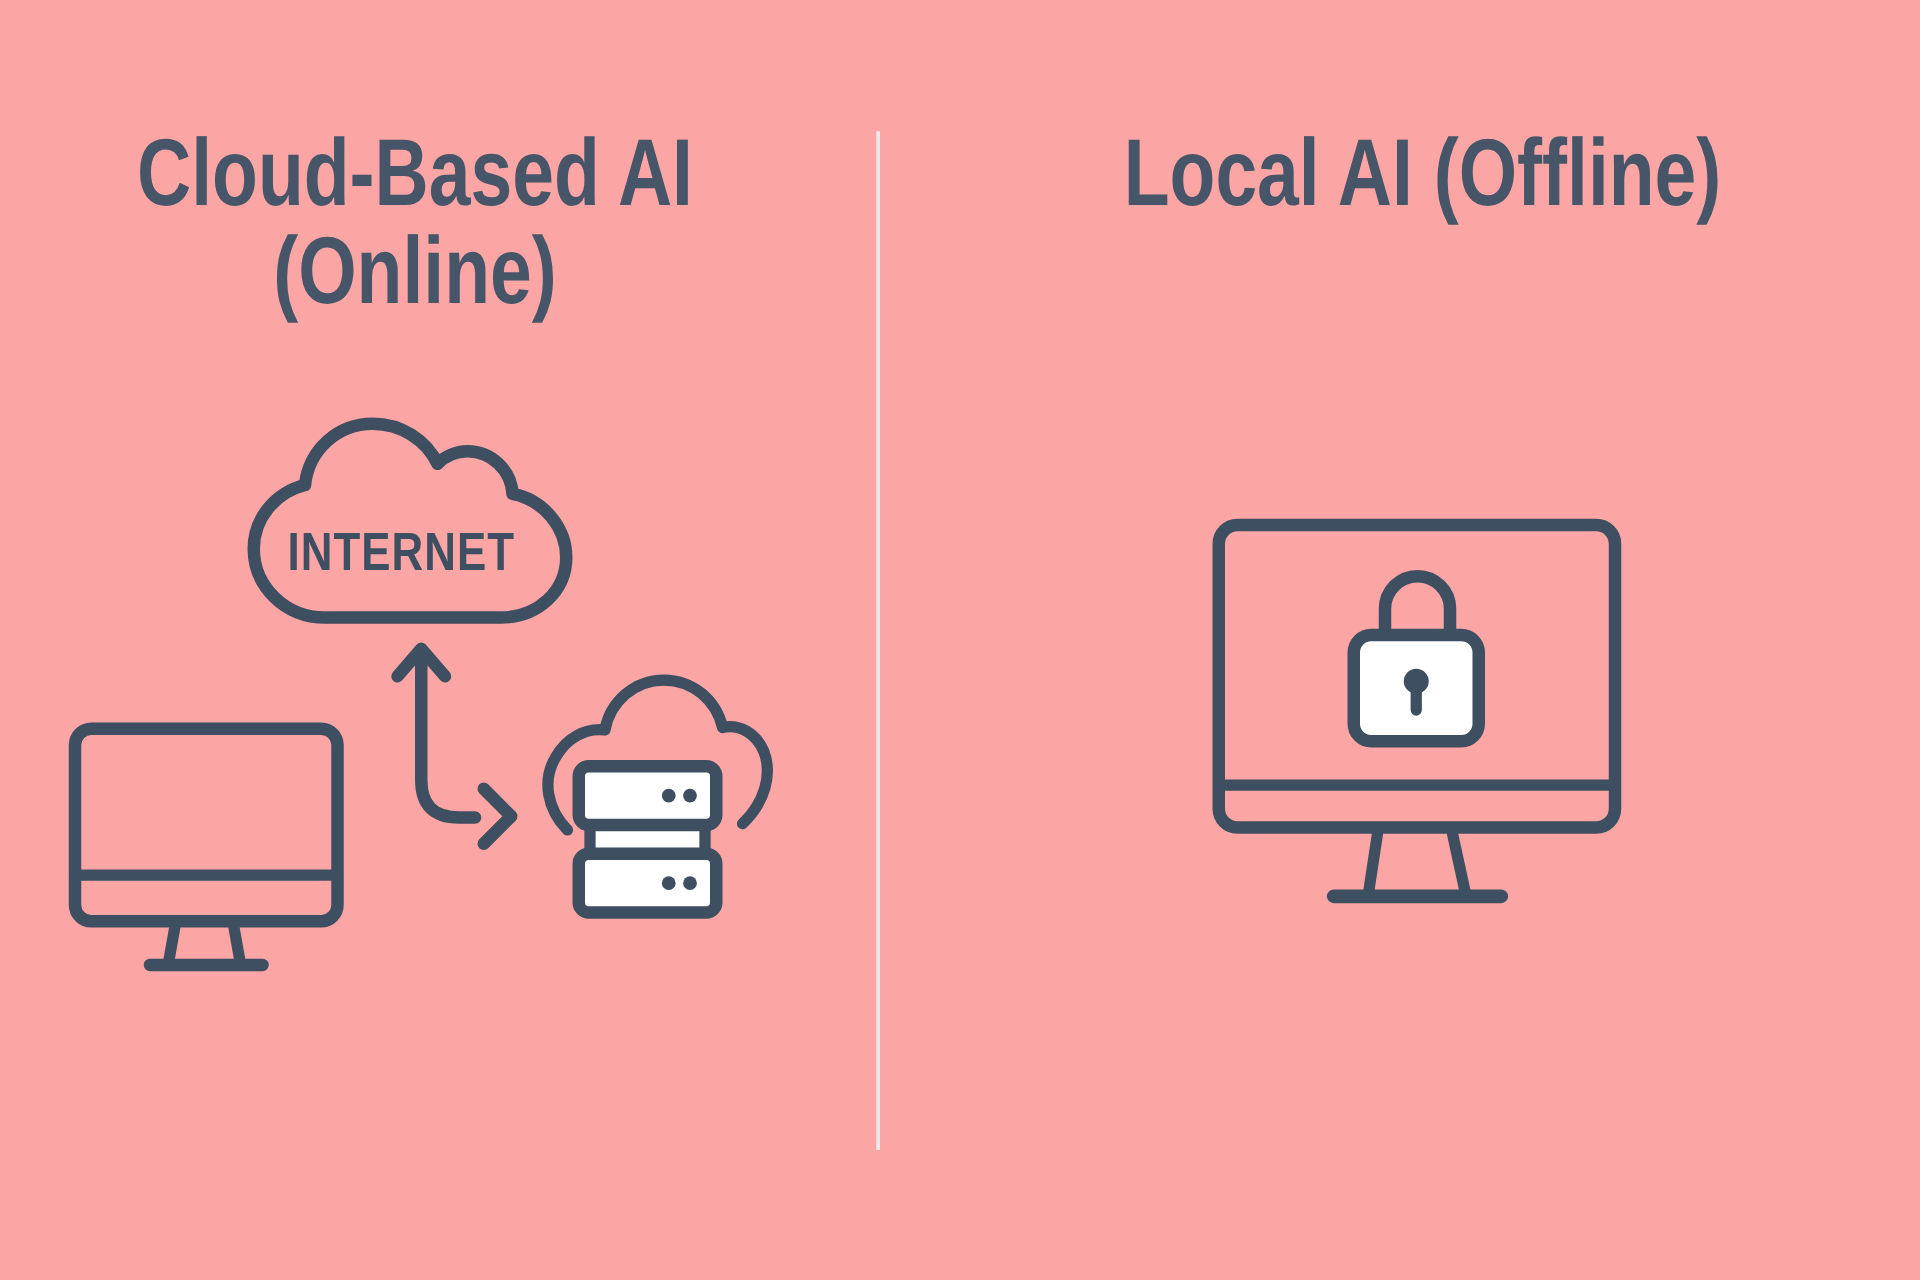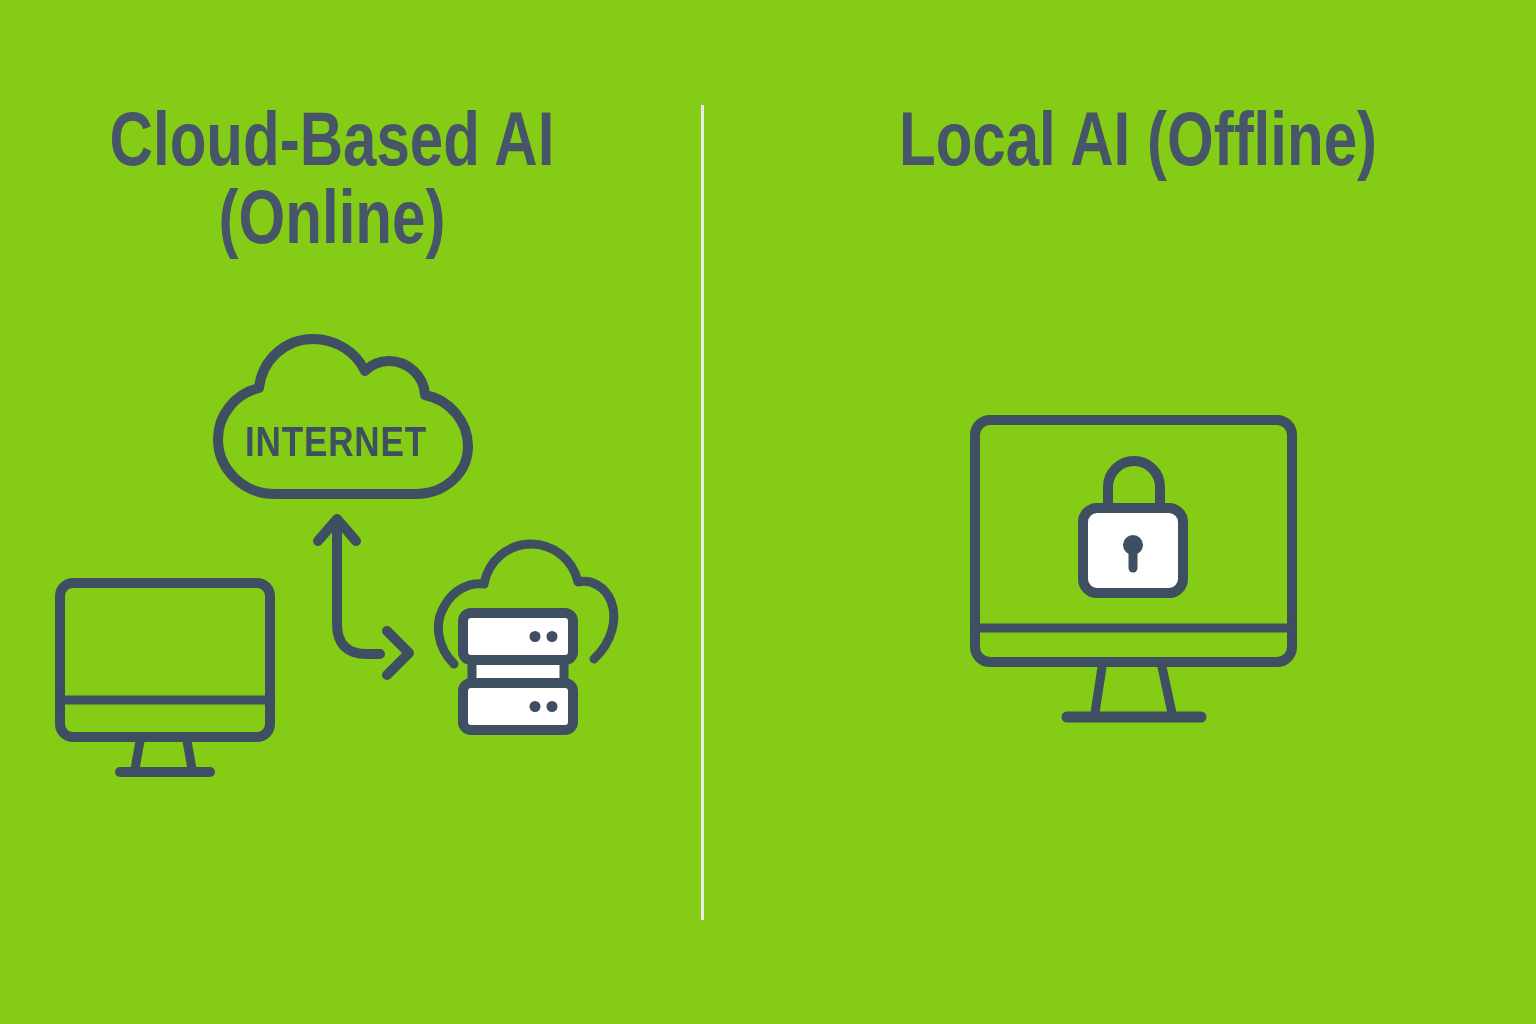--- a/index.html
+++ b/index.html
@@ -1,20 +1,20 @@
 <!DOCTYPE html>
 <html><head>
 <meta charset="utf-8">
 <style>
   html, body { margin: 0; padding: 0; background: #ffffff; }
   .canvas {
     position: relative;
     width: 1536px;
     height: 1024px;
-    background: #84cc16;
+    background: #fca5a5;
     overflow: hidden;
     font-family: "Liberation Sans", sans-serif;
   }
   .panel-title {
     position: absolute;
     top: 100px;
     font-size: 76px;
     line-height: 78px;
     font-weight: bold;
     text-align: center;
@@ -47,21 +47,21 @@
 <body>
 
 <div class="canvas">
 
   <div class="panel-title left">Cloud-Based AI (Online)</div>
 
   <div class="panel-title right">Local AI (Offline)</div>
 
   <div class="divider"></div>
 
-  <div class="icon" style="left:205px; top:336px;">
+  <div class="icon" style="left:190px; top:336px;">
     <svg width="276" height="165" viewBox="0 0 276 165" fill="none" stroke="#3e4f62" stroke-width="10" stroke-linecap="round" stroke-linejoin="round">
       <path d="
         M 70 158
         C 38 158 13 133 13 103
         C 13 79 30 58 54 52
         C 57 24 80 3 108 3
         C 131 3 151 16 160 35
         C 166 29 175 25 184 25
         C 203 25 219 40 220 59
         C 245 64 263 86 263 110

